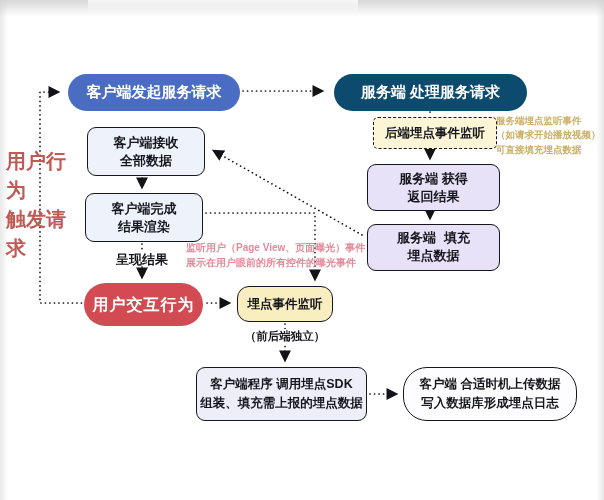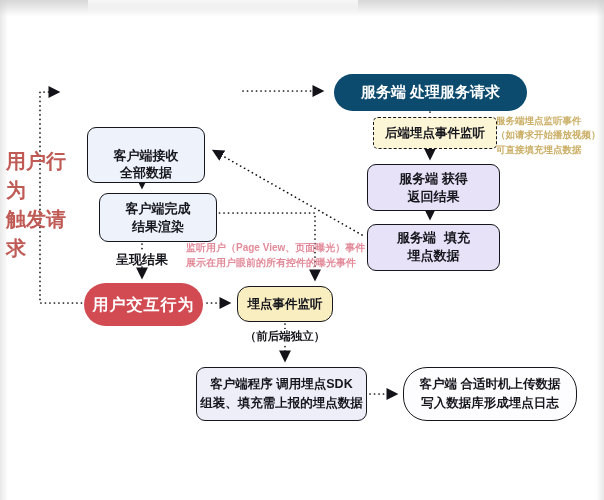--- a/index.html
+++ b/index.html
@@ -21,22 +21,22 @@
     background:linear-gradient(270deg,rgba(205,205,205,.45),rgba(255,255,255,0));}
 
   .node{position:absolute;display:flex;flex-direction:column;align-items:center;
     justify-content:center;text-align:center;box-sizing:border-box;line-height:1.35;}
   .pill{border-radius:22px;color:#fff;font-weight:700;}
   .pill-blue{left:68px;top:74px;width:172px;height:37px;background:#4a6cc2;font-size:15px;}
   .pill-purple{left:334px;top:74px;width:193px;height:37px;background:#0c4a6e;font-size:15px;}
   .pill-red{left:84px;top:283px;width:119px;height:43px;background:#d24b52;font-size:16px;letter-spacing:1px;}
 
   .box{border:1.7px solid #16161d;border-radius:9px;font-weight:600;font-size:13px;color:#16161d;}
-  .box-client-receive{left:87px;top:127px;width:118px;height:56px;background:#eef2fb;justify-content:flex-end;}
-  .box-client-render{left:85px;top:193px;width:118px;height:49px;background:#eef2fb;margin-left:14px;}
+  .box-client-receive{left:87px;top:127px;width:118px;height:49px;background:#eef2fb;}
+  .box-client-render{left:85px;top:193px;width:118px;height:49px;background:#eef2fb;}
   .box-server-result{left:367px;top:164px;width:133px;height:47px;background:#e8e2f8;}
   .box-server-fill{left:367px;top:224px;width:133px;height:47px;background:#e8e2f8;font-family:Liberation Mono, monospace;}
   .box-backend-listener{left:373px;top:117px;width:124px;height:32px;background:#fcf5d6;
     border-style:dashed;border-radius:5px;font-size:12.5px;font-weight:700;}
   .box-event-listener{left:237px;top:286px;width:96px;height:36px;background:#f9eec0;
     border-radius:12px;font-size:12.5px;font-weight:700;}
   .box-sdk{left:196px;top:367px;width:171px;height:54px;background:#eeeef9;font-size:12.5px;line-height:1.55;}
   .box-upload{left:403px;top:367px;width:174px;height:54px;background:#fdfdff;
     border-radius:24px;font-size:12.5px;line-height:1.55;}
 
@@ -77,20 +77,23 @@
     <path class="dotted" marker-end="url(#ah)" d="M 362 235 L 214 151"></path>
     <path class="dotted" marker-end="url(#ah)" d="M 142 178 L 142 187"></path>
     <path class="dotted" d="M 142 244 L 142 250"></path>
     <path class="dotted" marker-end="url(#ah)" d="M 142 267 L 142 277"></path>
     <path class="dotted" marker-end="url(#ah)" d="M 207 303 L 229 303"></path>
     <path class="dotted" marker-end="url(#ah)" d="M 206 213 L 315 213 L 315 279"></path>
     <path class="dotted" marker-end="url(#ah)" d="M 285 324 L 285 360"></path>
     <path class="dotted" marker-end="url(#ah)" d="M 370 394 L 396 394"></path>
   </svg>
 
+  <div class="node pill pill-blue">
+    <span>客户端发起服务请求</span>
+  </div>
 
   <div class="node pill pill-purple">
     <span>服务端 处理服务请求</span>
   </div>
 
   <div class="node box box-backend-listener">
     <span>后端埋点事件监听</span>
   </div>
 
   <div class="annotation ann-yellow">

